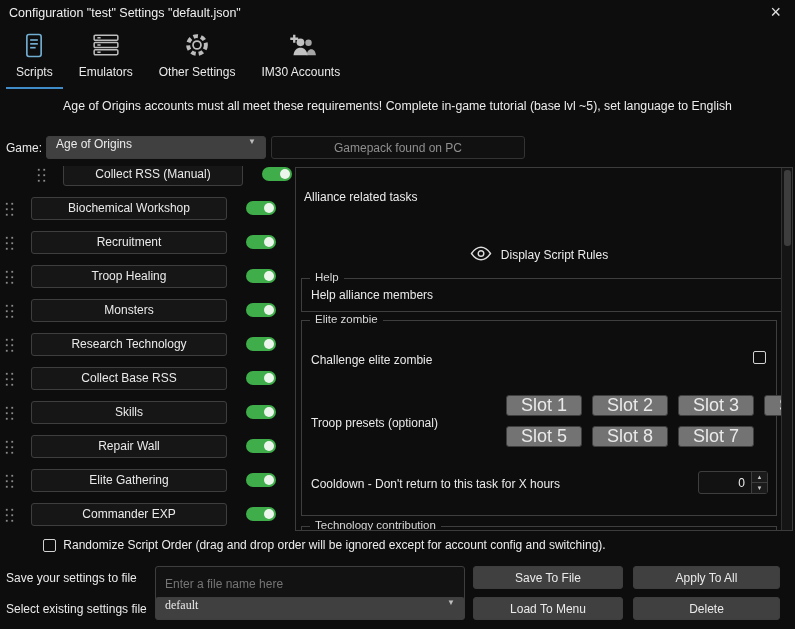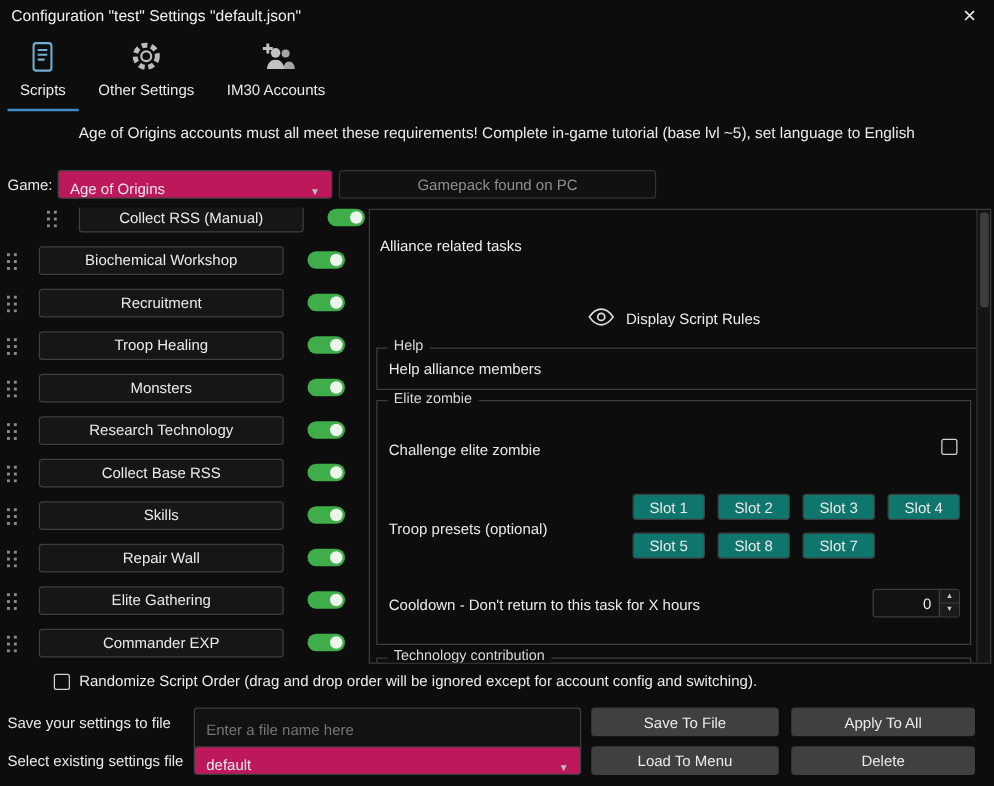--- a/index.html
+++ b/index.html
@@ -21,22 +21,22 @@
   .tab.active { border-bottom-color:#3f8cc9; }
   .ticon { height:30px; display:flex; align-items:center; justify-content:center; }
   .tlabel { font-size:12px; color:#eaeaea; white-space:nowrap; }
 
   
   .notice { position:absolute; top:99px; left:0; width:795px; text-align:center; color:#ececec; font-size:12.3px; }
 
   
   .game-label { position:absolute; left:6px; top:141px; color:#eaeaea; }
   .combo {
-    background:#be185d; border:1px solid #3e3e3e; border-radius:3px;
-    display:flex; align-items:flex-end; justify-content:space-between;
+    background:#404040; border:1px solid #3e3e3e; border-radius:3px;
+    display:flex; align-items:flex-start; justify-content:space-between;
     padding:0 9px; color:#eaeaea;gap:28px;
   }
   .combo .arrow { font-size:8px; color:#bdbdbd; margin-left:8px; }
   .game-combo { position:absolute; left:46px; top:136px; width:220px; height:23px; }
   .gamepack { position:absolute; left:271px; top:136px; width:254px; height:23px;
     background:#111; border:1px solid #333; border-radius:3px; color:#8f8f8f;
     display:flex; align-items:center; justify-content:center; font-family:"Liberation Sans",sans-serif; font-size:12px; }
 
   
   .left-list { position:absolute; left:0; top:166px; width:292px; height:366px; overflow:hidden; }
@@ -64,22 +64,22 @@
 
   .grp-help { left:5px; top:110px; width:552px; height:34px; }
   .help-item { position:absolute; left:9px; top:9px; color:#eaeaea; }
   .grp-elite { left:5px; top:152px; width:476px; height:196px; }
   .challenge-label { position:absolute; left:9px; top:32px; color:#eaeaea; }
   .presets-label { position:absolute; left:9px; top:95px; color:#eaeaea; }
   .cooldown-label { position:absolute; left:9px; top:156px; color:#eaeaea; }
   .slots-row { position:absolute; display:flex; gap:10px; }
   .slots-1 { left:204px; top:74px; }
   .slots-2 { left:204px; top:105px; }
-  .slot { width:58px; height:21px; background:#0f766e; border:1px solid #3e3e3e; border-radius:3px;
-    color:#eaeaea; font-family:"Liberation Sans",sans-serif; font-size:12px;
+  .slot { width:76px; height:21px; background:#737373; border:1px solid #3e3e3e; border-radius:3px;
+    color:#eaeaea; font-family:"Liberation Sans",sans-serif; font-size:18px;
     display:flex; align-items:center; justify-content:center; }
   .grp-tech { left:5px; top:358px; width:476px; height:60px; }
 
   .cb { width:13px; height:13px; border:1px solid #d2d2d2; border-radius:2px; background:transparent;
     display:inline-flex; align-items:center; justify-content:center; }
   .cb .mark { font-size:11px; color:#ffffff; line-height:1; margin-top:-1px; }
   .cb-help { position:absolute; right:10px; top:10px; }
   .cb-challenge { position:absolute; right:10px; top:30px; }
 
   .spin { position:absolute; right:8px; top:150px; width:70px; height:23px;
@@ -95,21 +95,21 @@
   
   .rand-row { position:absolute; top:538px; left:0; width:649px; display:flex; align-items:center; justify-content:center; gap:7px; }
   .rand-label { color:#ececec; }
 
   .save-label { position:absolute; left:6px; top:571px; color:#eaeaea; }
   .select-label { position:absolute; left:6px; top:602px; color:#eaeaea; }
   .tinput { position:absolute; left:155px; top:566px; width:310px; height:23px;
     background:#121212; border:1px solid #3e3e3e; border-radius:3px; color:#eaeaea;
     padding:17px 9px; font-family:"Liberation Sans",sans-serif; font-size:12px; }
   .tinput::placeholder { color:#757575; }
-  .file-combo { position:absolute; left:155px; top:597px; width:310px; height:23px; }
+  .file-combo { position:absolute; left:155px; top:597px; width:310px; height:23px;font-family:Liberation Serif, serif; }
   .fbtn { position:absolute; height:23px; background:#404040; border:1px solid #3e3e3e; border-radius:3px;
     color:#eaeaea; font-family:"Liberation Sans",sans-serif; font-size:12px;
     display:flex; align-items:center; justify-content:center; }
   .b-save { left:473px; top:566px; width:150px; }
   .b-apply { left:633px; top:566px; width:147px; }
   .b-load { left:473px; top:597px; width:150px; }
   .b-del { left:633px; top:597px; width:147px; }
 </style>
 </head>
 <body>
@@ -123,20 +123,33 @@
   <div class="tab active">
     <span class="ticon">
       <svg width="22" height="27" viewBox="0 0 20 24" fill="none" stroke="#72aed2" stroke-width="1.5">
         <rect x="3.5" y="2" width="13" height="20" rx="2"></rect>
         <line x1="6.5" y1="7" x2="13.5" y2="7"></line>
         <line x1="6.5" y1="10.5" x2="13.5" y2="10.5"></line>
         <line x1="6.5" y1="14" x2="11.5" y2="14"></line>
       </svg>
     </span>
     <span class="tlabel">Scripts</span>
+  </div>
+  <div class="tab">
+    <span class="ticon">
+      <svg width="28" height="24" viewBox="0 0 26 22" fill="none" stroke="#bdbdbd" stroke-width="1.4">
+        <rect x="2" y="2" width="22" height="4.6" rx="1"></rect>
+        <rect x="2" y="8.7" width="22" height="4.6" rx="1"></rect>
+        <rect x="2" y="15.4" width="22" height="4.6" rx="1"></rect>
+        <line x1="5" y1="4.3" x2="8" y2="4.3"></line>
+        <line x1="5" y1="11" x2="8" y2="11"></line>
+        <line x1="5" y1="17.7" x2="8" y2="17.7"></line>
+      </svg>
+    </span>
+    <span class="tlabel">Emulators</span>
   </div>
   <div class="tab">
     <span class="ticon">
       <svg width="28" height="28" viewBox="0 0 24 24" fill="none" stroke="#bdbdbd">
         <circle cx="12" cy="12" r="7.6" stroke-width="3.4" stroke-dasharray="3.9 2.6"></circle>
         <circle cx="12" cy="12" r="3.4" stroke-width="1.5"></circle>
       </svg>
     </span>
     <span class="tlabel">Other Settings</span>
   </div>

